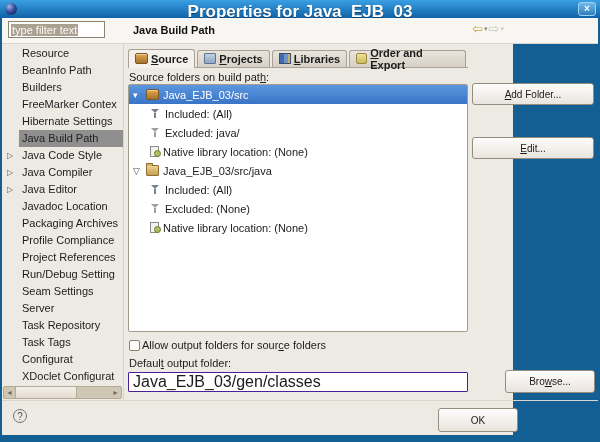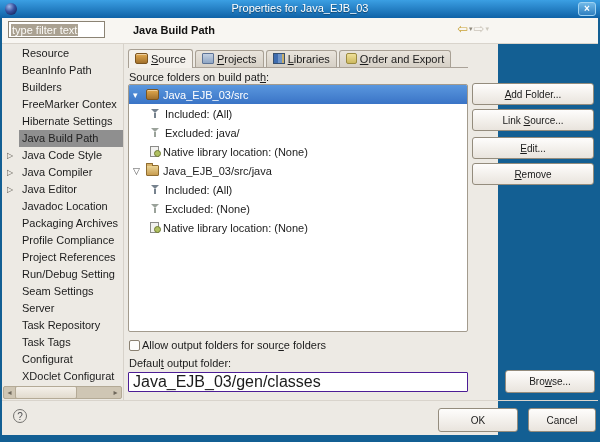--- a/index.html
+++ b/index.html
@@ -1,29 +1,29 @@
 <!DOCTYPE html>
 <html style="--tb-top: #3b9fe3; --tb-bot: #0f62a7; --win-border: #135f93; --dlg-bg: #edeae4; --selb-top: #5a97de; --selb-bot: #3a74c6; --sb-sel: #8f8f8f;"><head>
 <meta charset="utf-8">
 <style>
   html,body{margin:0;padding:0;background:#555;}
   .window{position:relative;width:600px;height:442px;background:var(--win-border,#135f93);
     font-family:"Liberation Sans","DejaVu Sans",sans-serif;font-size:11px;color:#1c1c1c;overflow:hidden;}
   
   .titlebar{position:absolute;top:0;left:0;width:600px;height:18px;
     background:linear-gradient(var(--tb-top,#3b9fe3),var(--tb-bot,#0f62a7));}
-  .tb-title{position:absolute;left:0;right:0;top:2px;text-align:center;color:#fff;font-weight:normal;
-    font-size:11px;text-shadow:0 1px 1px rgba(0,0,0,.45);}
+  .tb-title{position:absolute;left:0;right:0;top:2px;text-align:center;color:#fff;font-weight:bold;
+    font-size:17px;text-shadow:0 1px 1px rgba(0,0,0,.45);}
   .tb-icon{position:absolute;left:5px;top:3px;width:12px;height:12px;border-radius:50%;
     background:radial-gradient(circle at 35% 30%,#9fb6e8 0%,#37519e 45%,#16255f 85%);}
   .tb-close{position:absolute;right:4px;top:2px;width:18px;height:14px;border-radius:3px;
     background:linear-gradient(#71b9e8,#2f7fc0);border:1px solid #9ed2f2;color:#fff;font-weight:bold;
     font-size:10px;line-height:12px;text-align:center;box-sizing:border-box;cursor:default;}
   
-  .bodyarea{position:absolute;top:18px;left:2px;width:496px;height:417px;background:var(--dlg-bg,#edeae4);}
+  .bodyarea{position:absolute;top:18px;left:2px;width:496px;height:417px;background:var(--dlg-bg,#edeae4);padding-left:15px;}
   .band{position:absolute;top:0;left:0;width:596px;height:26px;background:#f8f6f2;border-bottom:1px solid #d9d4cc;box-sizing:border-box;}
   .filter{position:absolute;left:6px;top:3px;width:97px;height:17px;background:#fff;border:1px solid #8b8374;
     box-sizing:border-box;display:flex;align-items:center;padding-left:2px;overflow:hidden;}
   .filter .sel{background:#aaa191;color:#fbfaf7;padding:0 1px;white-space:nowrap;}
   .page-title{position:absolute;left:131px;top:6px;font-weight:bold;color:#121212;}
   .nav{position:absolute;right:9px;top:4px;display:flex;align-items:center;gap:1px;}
   .arrow{font-size:13px;line-height:14px;}
   .back{color:#c9a33a;}.fwd{color:#cbc5ba;}
   .chev{font-size:7px;line-height:8px;color:#8f897d;}
   .chev.dis{color:#cdc8bd;}
@@ -37,21 +37,21 @@
   .sb-scroll{position:absolute;left:1px;top:368px;width:119px;height:13px;background:#cfc6b4;
     border:1px solid #b4aa96;border-radius:2px;box-sizing:border-box;display:flex;align-items:stretch;}
   .sarr{width:11px;text-align:center;font-size:8px;line-height:11px;color:#6e675b;flex:none;}
   .sb-thumb{width:60px;background:linear-gradient(#f4f0e9,#e2dbce);border:1px solid #b4aa96;
     border-radius:2px;margin:-1px 0;flex:none;}
   .sb-spacer{flex:1;}
   
   .tabs{position:absolute;left:126px;top:31px;width:340px;height:19px;display:flex;align-items:flex-end;
     border-bottom:1px solid #aaa298;box-sizing:border-box;}
   .tab{display:flex;align-items:center;gap:3px;padding:1px 6px 2px;background:linear-gradient(#e9e4dc,#d6d0c6);
-    border:1px solid #a8a094;border-bottom:none;border-radius:3px 3px 0 0;margin-right:2px;height:13px;cursor:default;}
+    border:1px solid #a8a094;border-bottom:none;border-radius:3px 3px 0 0;margin-right:2px;height:13px;cursor:default;font-weight:bold;}
   .tab.active{height:15px;background:#f4f1ec;margin-bottom:-1px;position:relative;z-index:2;}
   
   .ic{width:13px;height:11px;position:relative;flex:none;display:inline-block;box-sizing:border-box;}
   .ic-package{background:linear-gradient(#e2a94e,#a3712c);border:1px solid #7c5520;border-radius:2px;
     box-shadow:inset 0 1px 0 rgba(255,255,255,.45);}
   .ic-folder{background:linear-gradient(#ead394,#c89d50);border:1px solid #8f6c30;border-radius:1px;}
   .ic-folder::before{content:"";position:absolute;left:-1px;top:-3px;width:5px;height:2px;background:#d8b268;
     border:1px solid #8f6c30;border-bottom:none;border-radius:1px 1px 0 0;}
   .ic-projects-folder{background:linear-gradient(#c3d0e2,#8fa6c4);border:1px solid #5d7396;border-radius:1px;width:12px;}
   .ic-libraries{background:linear-gradient(90deg,#3f6cae 0 4px,#6f94c8 4px 8px,#c8ae69 8px 12px);border:1px solid #38506e;width:12px;}
@@ -262,30 +262,27 @@
           <span class="tr-lbl">Excluded: (None)</span>
         </div>
         <div class="tr child">
           <span class="ic ic-native-library"></span>
           <span class="tr-lbl">Native library location: (None)</span>
         </div>
       </div>
 
     <div id="sideBtns">
         <button class="btn side" style="top: 65px;"><u>A</u>dd Folder...</button>
-        <button class="btn side" style="top: 91px;">Link <u>S</u>ource...</button>
         <button class="btn side" style="top: 119px;"><u>E</u>dit...</button>
-        <button class="btn side" style="top: 145px;"><u>R</u>emove</button>
       </div>
 
     <div class="checkbox"></div>
     <div class="cb-label">Allow output folders for sour<u>c</u>e folders</div>
 
     <div class="out-label">Defaul<u>t</u> output folder:</div>
     <input class="out-input" value="Java_EJB_03/gen/classes" style="">
     <button class="btn browse">Bro<u>w</u>se...</button>
 
     <div class="footer-line"></div>
     <div class="help">?</div>
     <button class="btn ok">OK</button>
-    <button class="btn cancel">Cancel</button>
   </div>
 </div>
 
 </body></html>

